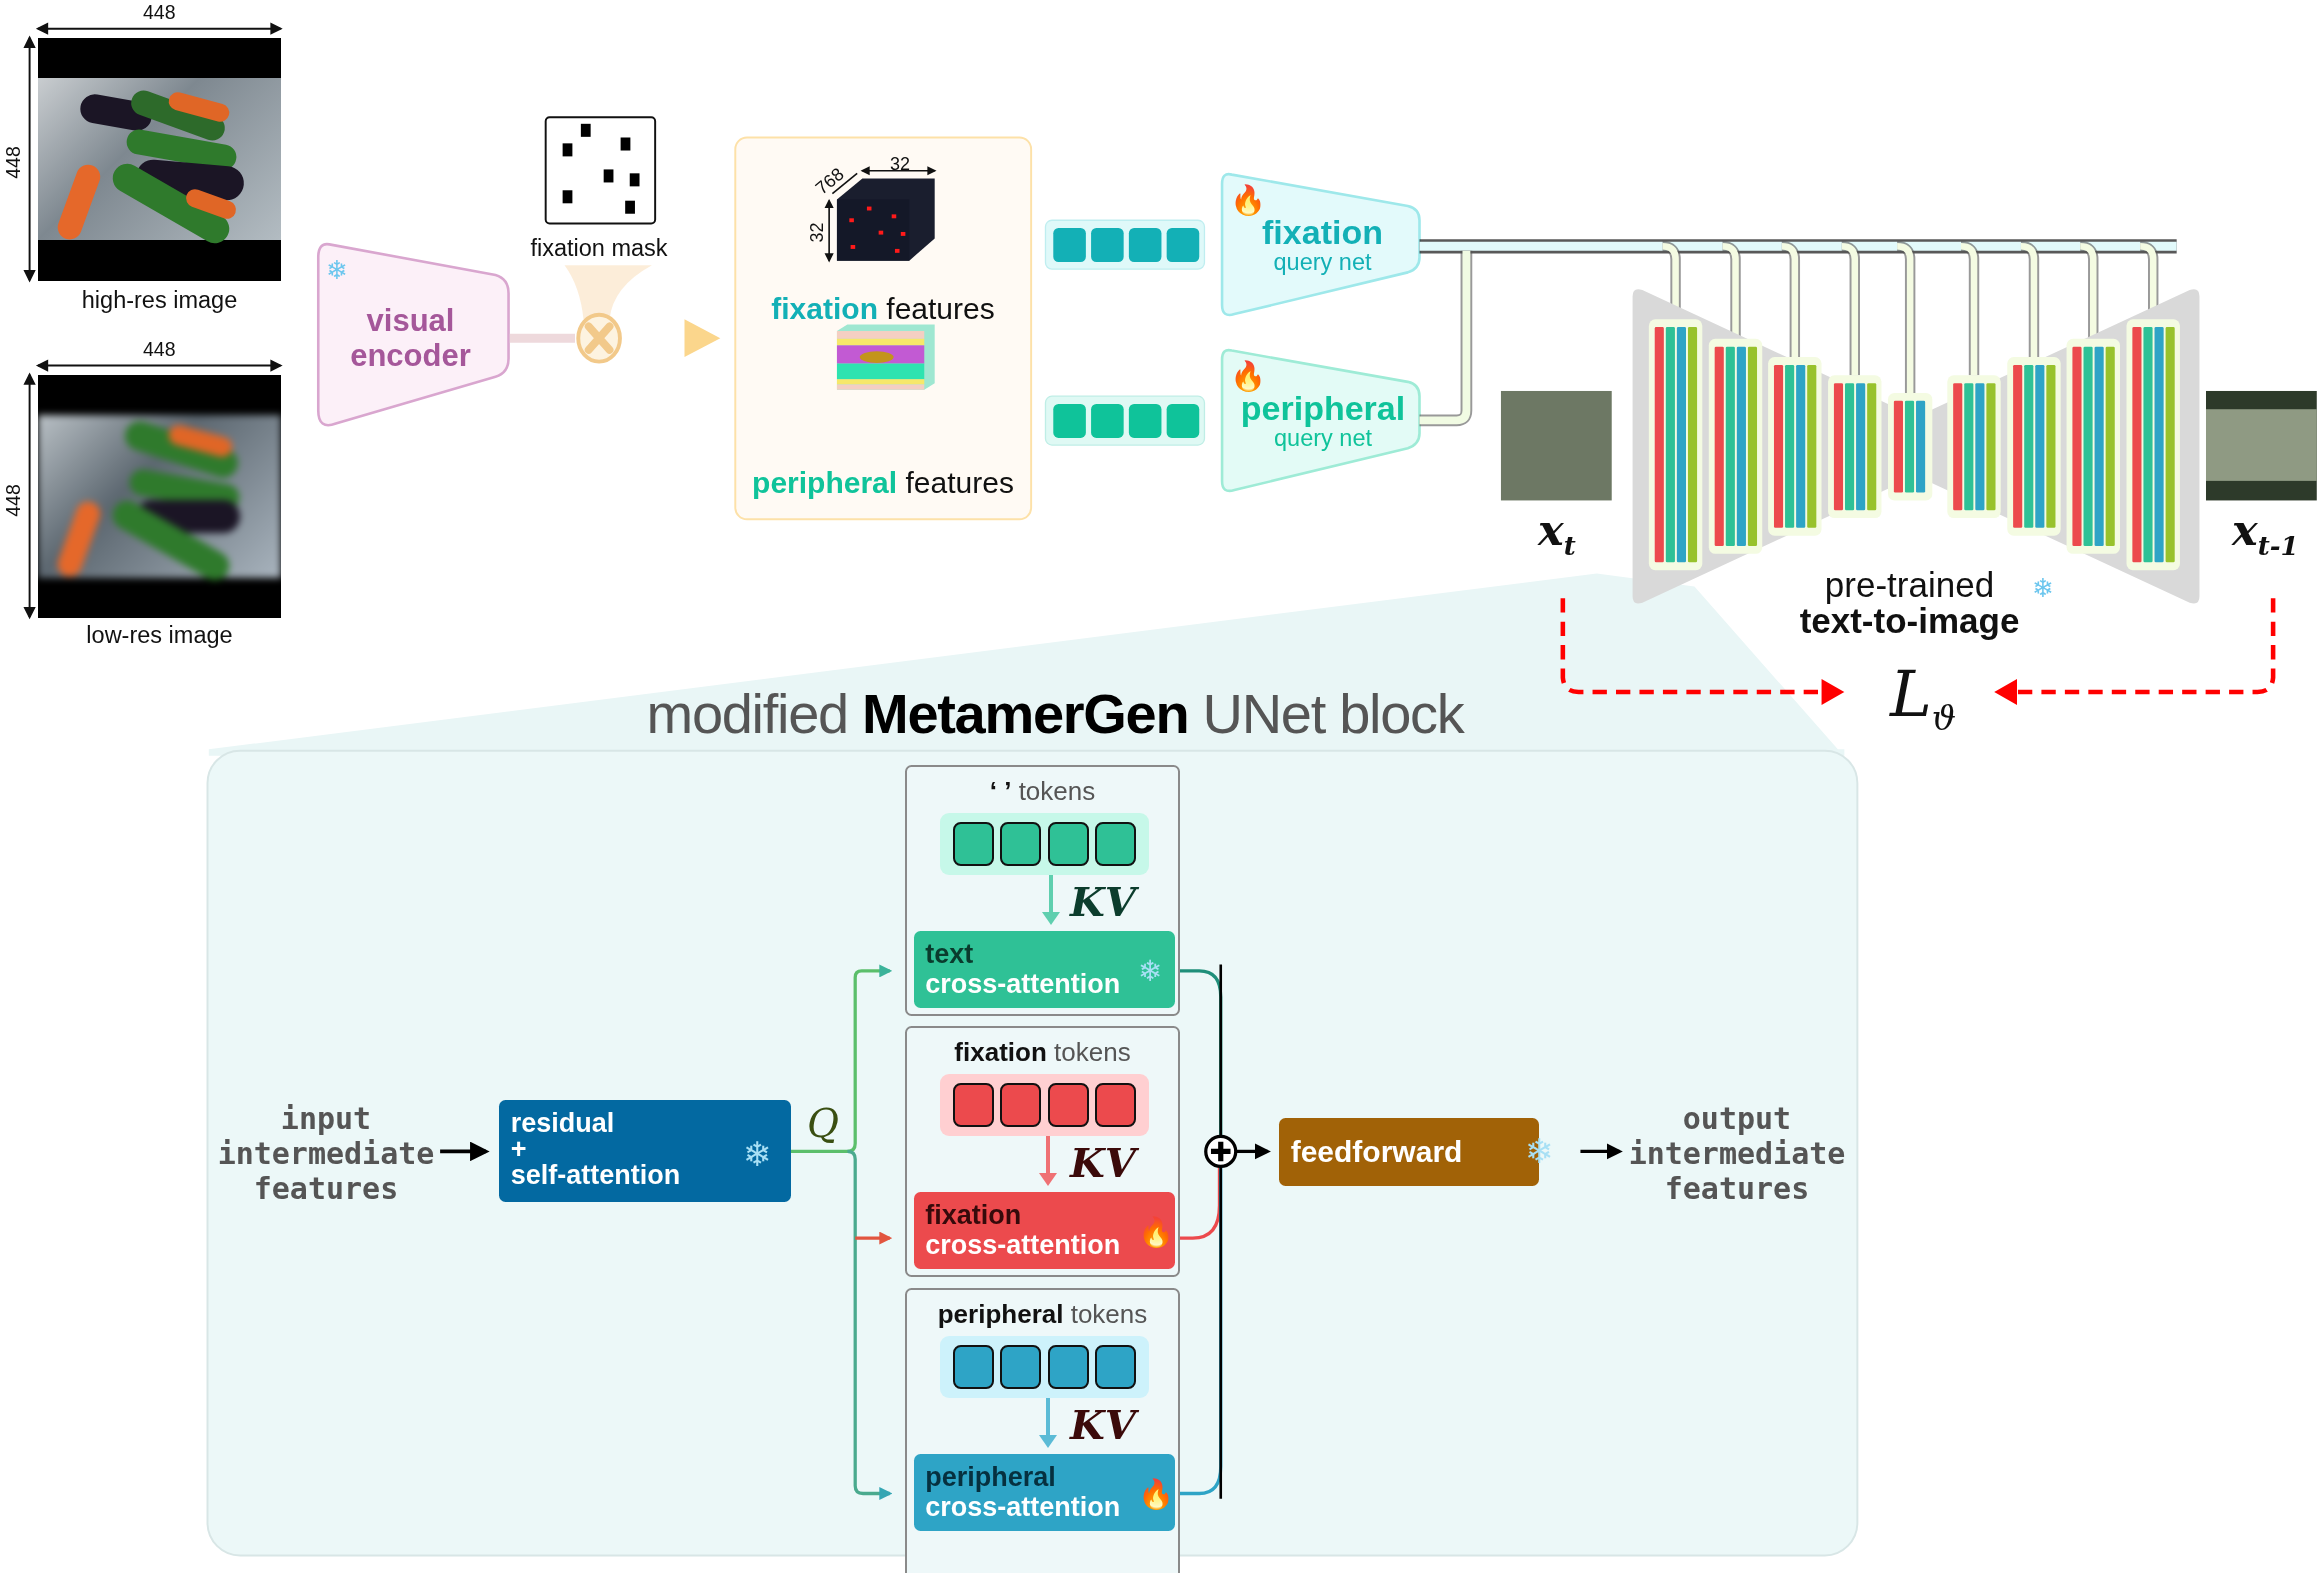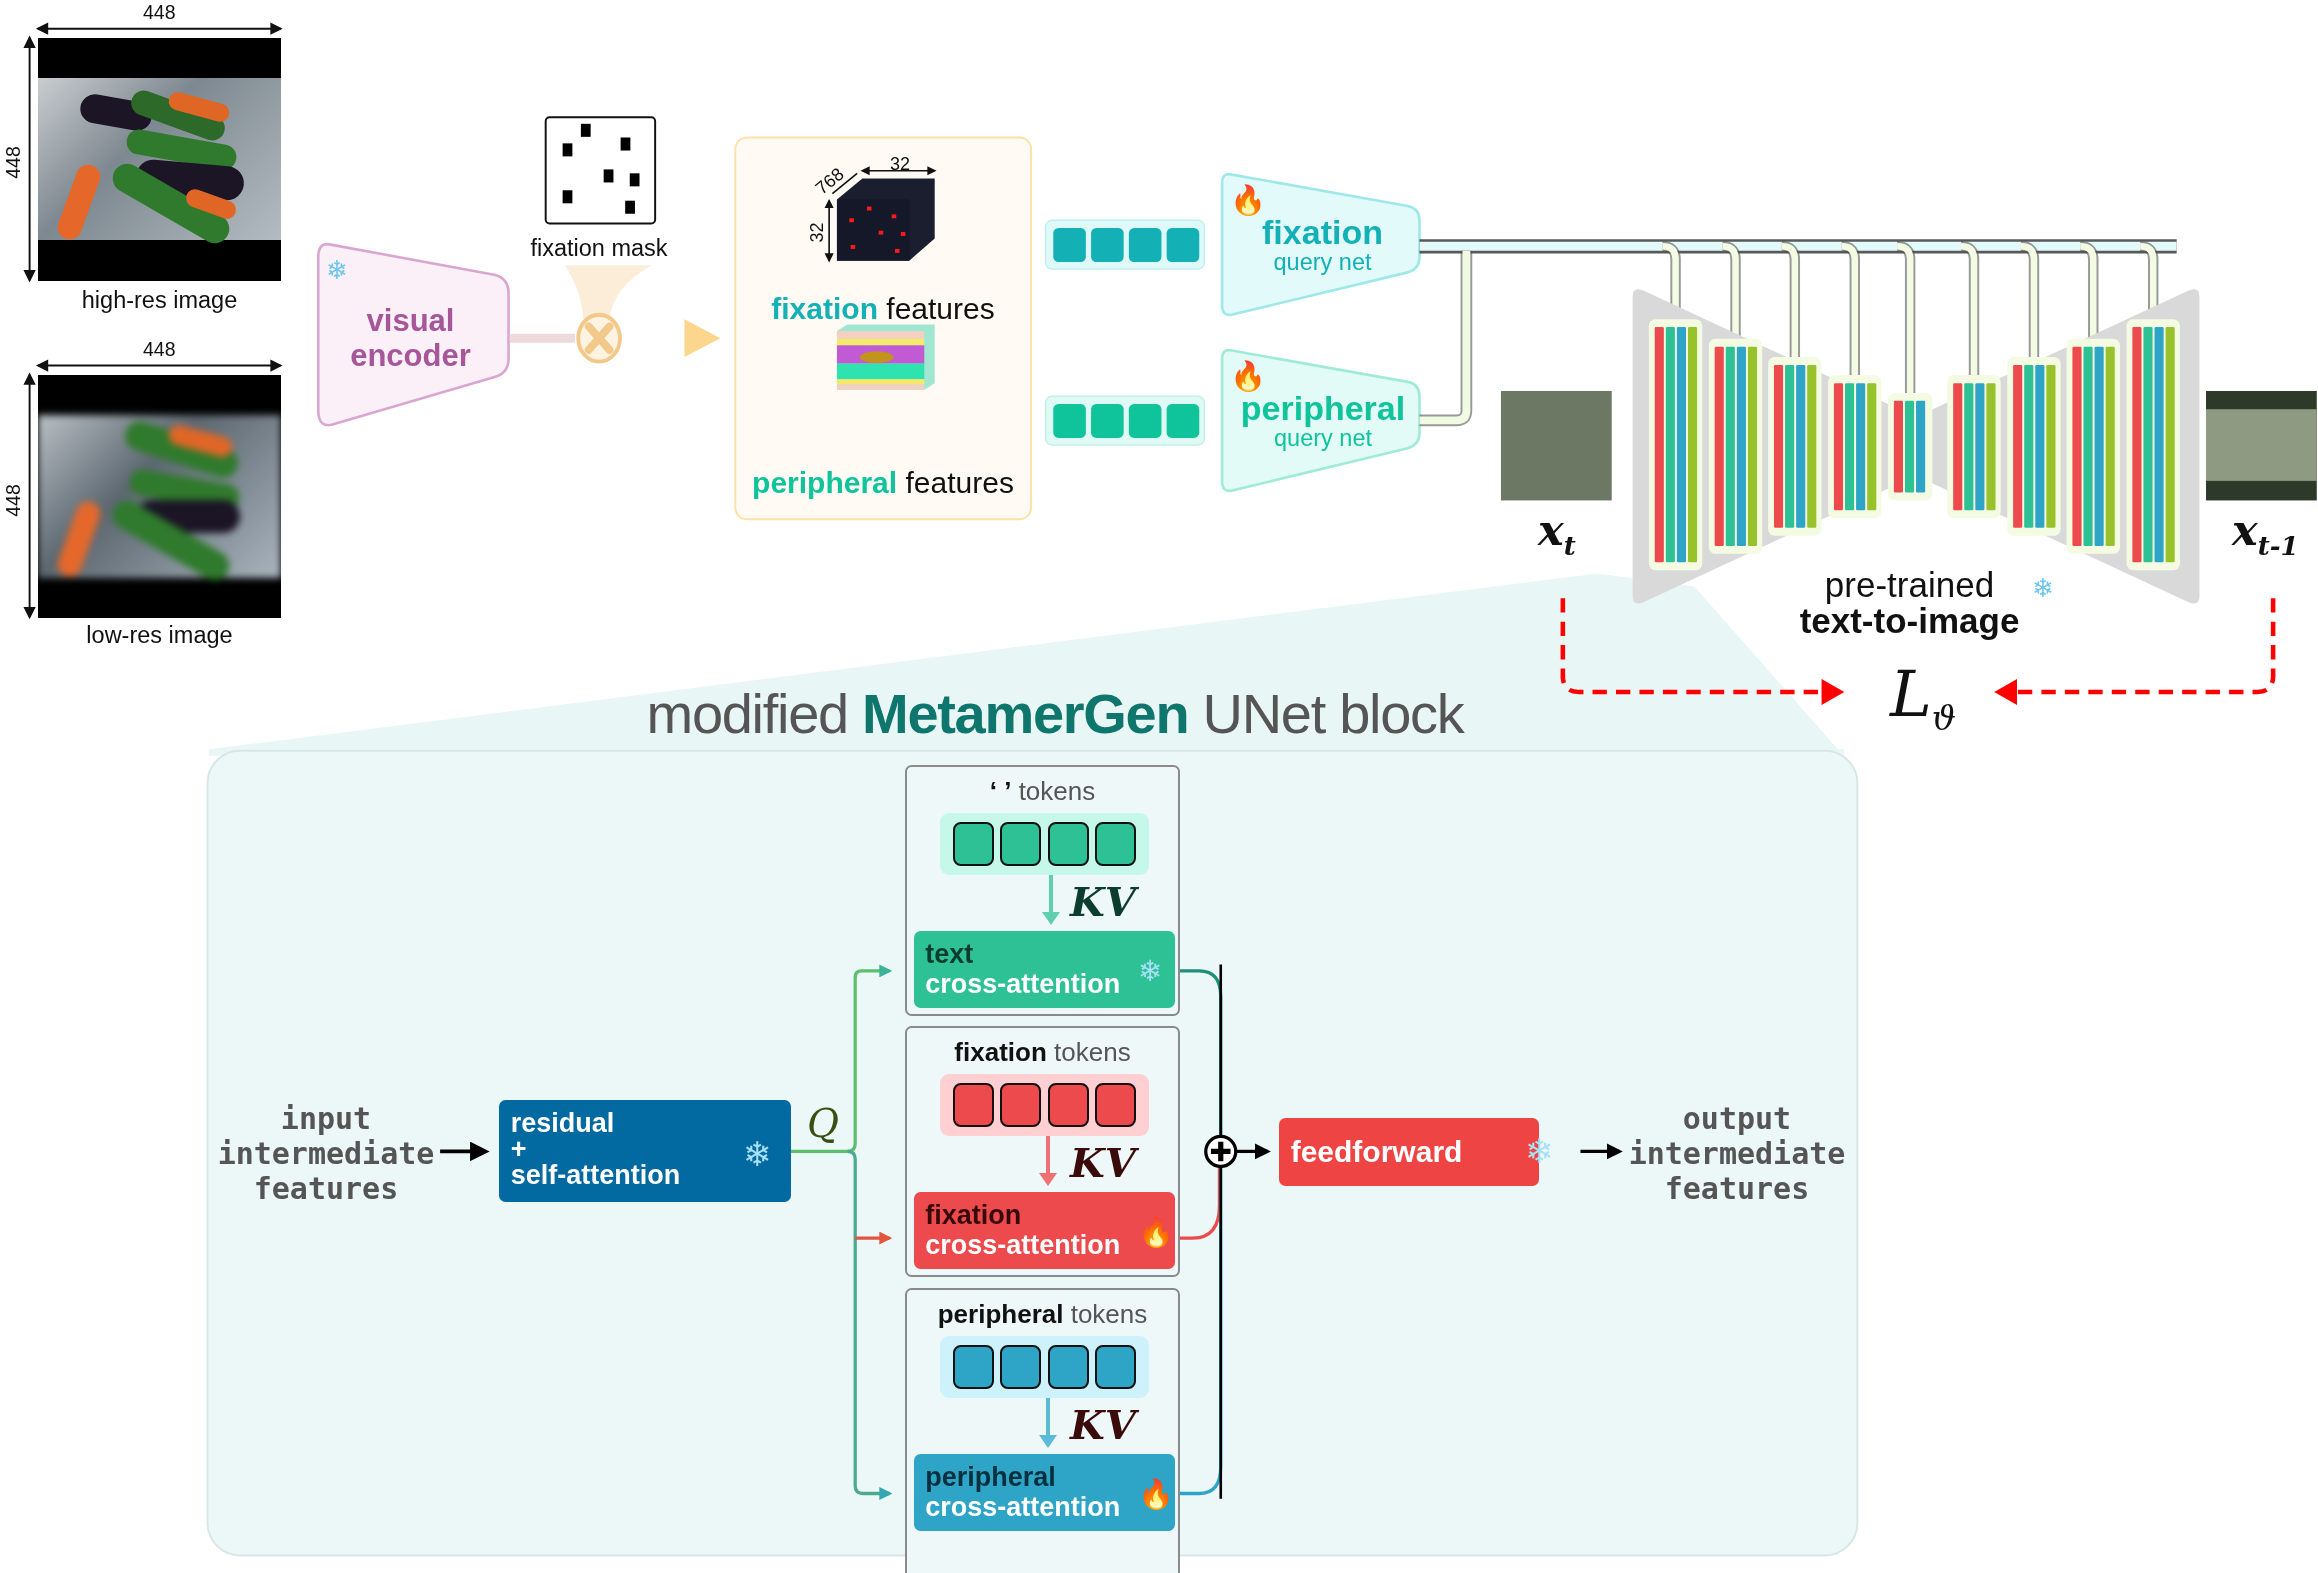--- a/index.html
+++ b/index.html
@@ -313,21 +313,21 @@
 <div class="abs math" style="left:1538px;top:505px;font-size:43px;"><span>x</span><sub style="font-size:26px;">t</sub></div>
 <div class="abs math" style="left:2232px;top:505px;font-size:43px;"><span>x</span><sub style="font-size:26px;margin-top:32px;">t-1</sub></div>
 <div class="abs" style="left:1753px;top:567px;width:313px;text-align:center;">
   <div style="font-size:35px;line-height:36px;color:#111;">pre-trained</div>
   <div style="font-size:35px;line-height:36px;font-weight:700;color:#111;">text-to-image</div>
 </div>
 <div class="emoji" style="left:2032px;top:575px;font-size:26px;color:#6cc6ee;">❄</div>
 <div class="abs" style="left:1890px;top:658px;font-family:'DejaVu Serif',serif;font-style:italic;font-size:63px;"><span>L</span><sub style="font-size:34px;">ϑ</sub></div>
 
 <div class="abs" style="left:573px;top:681px;width:964px;text-align:center;font-size:56px;color:#555;letter-spacing:-1.3px;">
-  <span>modified </span><span style="color:#0f766e;font-weight:700;">MetamerGen</span><span> UNet block</span>
+  <span>modified </span><span style="color:#000000;font-weight:700;">MetamerGen</span><span> UNet block</span>
 </div>
 
 <div class="abs mono" style="left:215px;top:1101px;width:222px;">
   <div>input</div>
   <div>intermediate</div>
   <div>features</div>
 </div>
 <div class="abs mono" style="left:1626px;top:1101px;width:222px;">
   <div>output</div>
   <div>intermediate</div>
@@ -389,17 +389,17 @@
   <div class="abs" style="left:139px;top:108px;width:3.9px;height:39px;background:#5bbbd6;"></div>
   <div class="abs" style="left:132px;top:145px;width:0;height:0;border-left:9px solid transparent;border-right:9px solid transparent;border-top:13px solid #5bbbd6;"></div>
   <div class="kv" style="left:163px;top:111px;color:#3b0a0a;">KV</div>
   <div class="blk" style="left:6.5px;top:164px;width:261px;height:77px;background:#2ea4c6;">
     <div class="l1" style="color:#06303f;">peripheral</div>
     <div class="l2">cross-attention</div>
   </div>
   <div class="emoji" style="left:231px;top:190px;">🔥</div>
 </div>
 
-<div class="blk" style="left:1279px;top:1118px;width:260px;height:68px;background:#ef4444;display:flex;align-items:center;">
+<div class="blk" style="left:1279px;top:1118px;width:260px;height:68px;background:#a16207;display:flex;align-items:center;">
   <div style="font-size:30px;">feedforward</div>
 </div>
 <div class="emoji" style="left:1525px;top:1134px;font-size:34px;color:#a8e0f5;">❄</div>
 
 
 </body></html>

